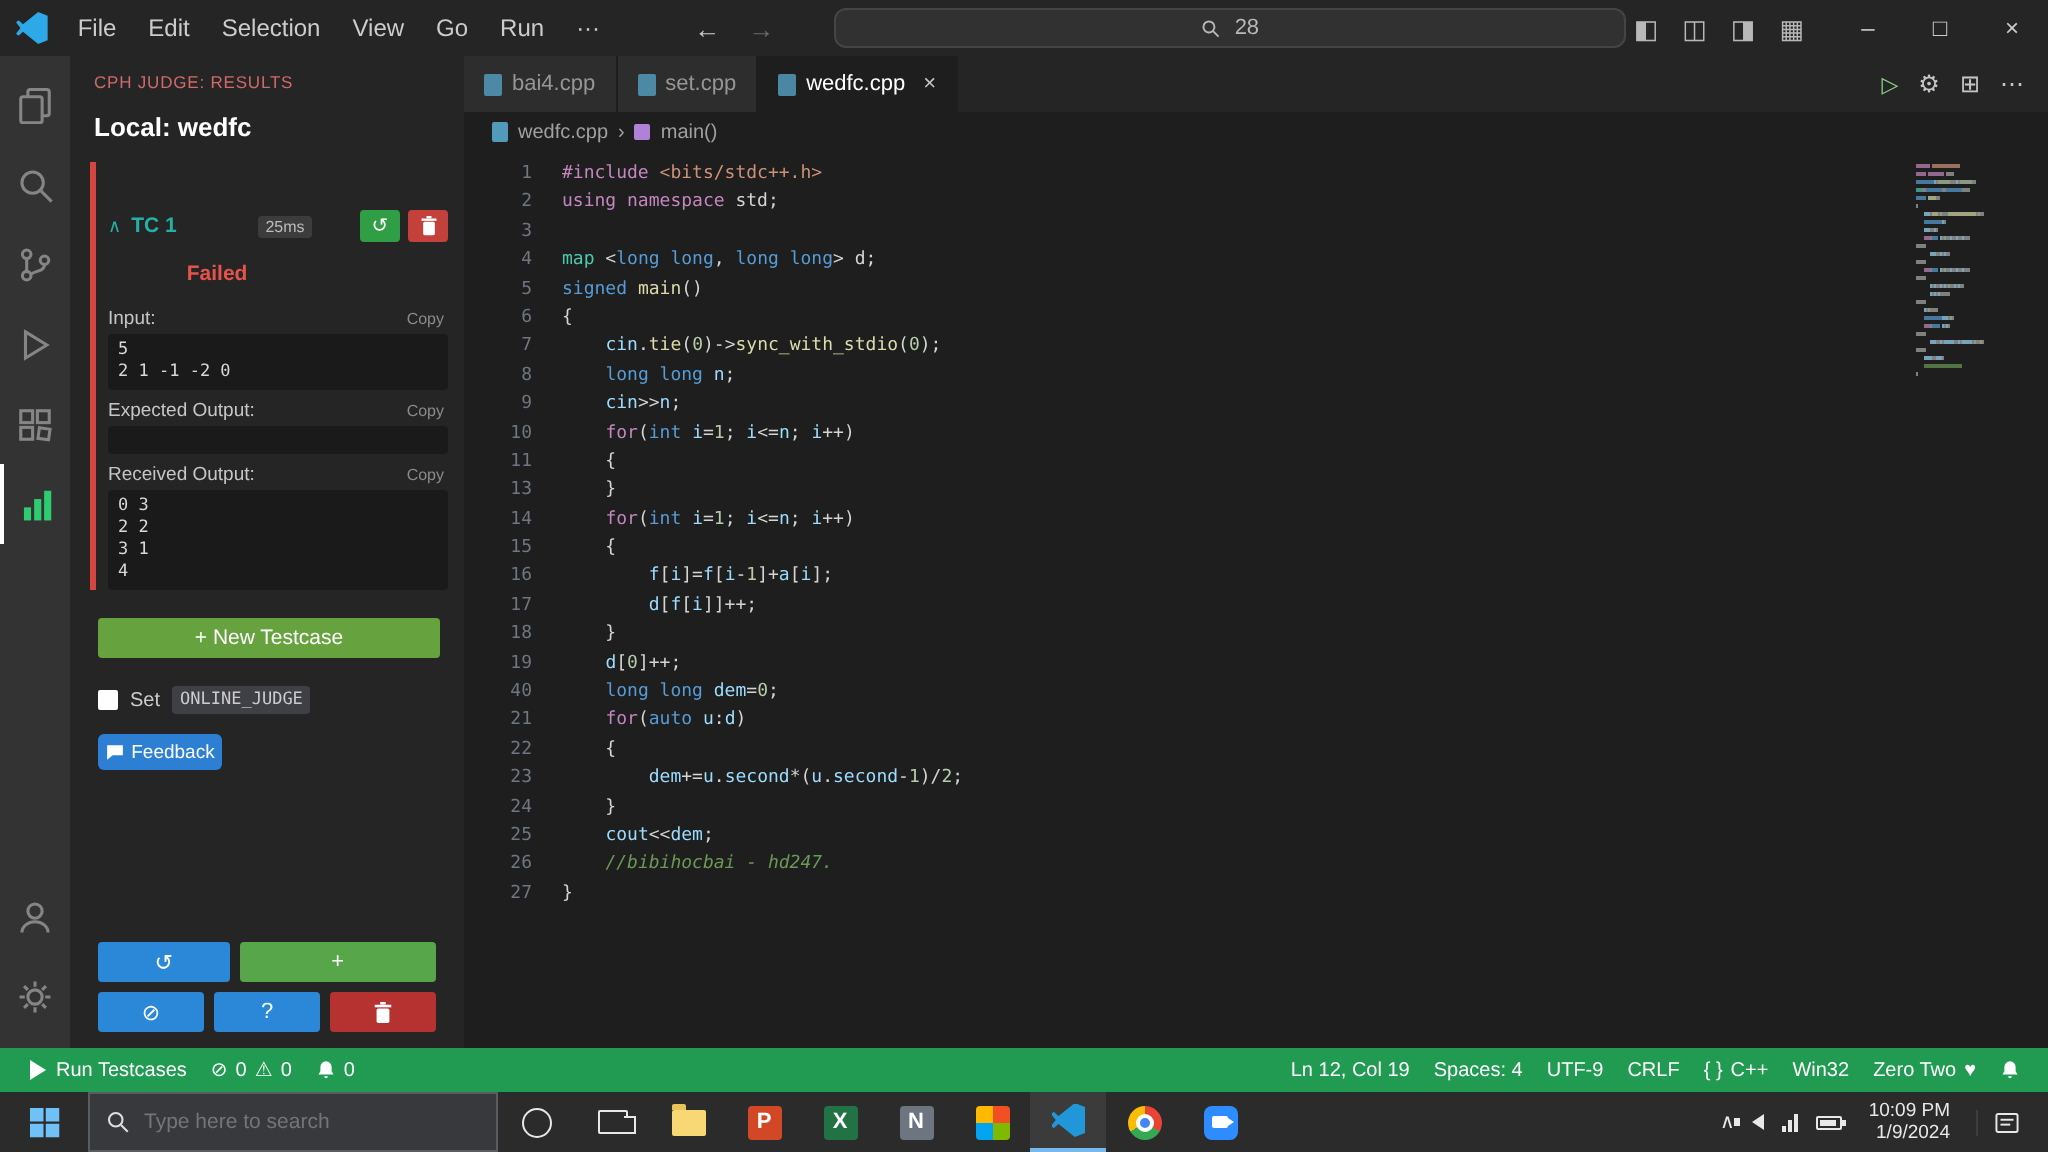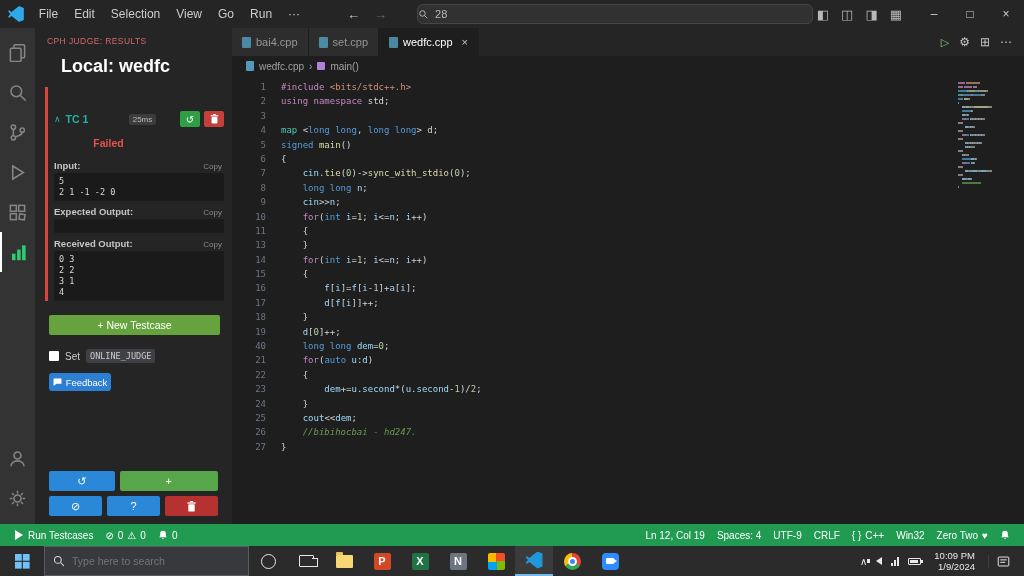--- a/index.html
+++ b/index.html
@@ -9,21 +9,21 @@
 
   
   .titlebar { height:28px; background:#252526; display:flex; align-items:center; color:#cccccc; font-size:12px; flex:0 0 auto; }
   .vscode-logo { width:16px; height:16px; margin:0 8px 0 8px; background:#2da8e8;
     clip-path:polygon(70% 0,100% 12%,100% 88%,70% 100%,22% 62%,8% 74%,0 68%,14% 50%,0 32%,8% 26%,22% 38%); }
   .menu-items { display:flex; gap:2px; }
   .menu-item { padding:3px 7px; border-radius:4px; cursor:default; }
   .nav-arrows { margin-left:40px; display:flex; gap:14px; color:#cccccc; font-size:13px; }
   .nav-arrows .dim { color:#6a6a6a; }
   .cmd-center { margin-left:30px; width:400px; height:20px; background:#313131; border:1px solid #454545; border-radius:6px;
-    display:flex; align-items:center; gap:6px; color:#b8b8b8; font-size:11px; }
+    display:flex; align-items:center; justify-content:center; gap:6px; color:#b8b8b8; font-size:11px; }
   .title-right { margin-left:auto; display:flex; align-items:center; }
   .layout-icons { display:flex; gap:4px; font-size:13px; color:#b8b8b8; margin-right:10px; }
   .layout-icons span { padding:2px 4px; }
   .win-controls { display:flex; }
   .win-controls div { width:36px; height:28px; display:flex; align-items:center; justify-content:center; font-size:12px; color:#cccccc; }
 
   
   .main { flex:1 1 auto; display:flex; min-height:0; }
 
   
@@ -31,34 +31,34 @@
   .act-item { width:35px; height:40px; display:flex; align-items:center; justify-content:center; position:relative; }
   .act-item svg { width:19px; height:19px; stroke:#858585; fill:none; stroke-width:1.3; }
   .act-item.active { border-left:2px solid #ffffff; }
   .act-item.active svg { stroke:#2ecc71; }
   .act-item.active svg .fillme { fill:#2ecc71; stroke:none; }
   .act-bottom { margin-top:auto; margin-bottom:6px; display:flex; flex-direction:column; align-items:center; }
 
   
   .sidebar { width:197px; background:#252526; color:#cccccc; display:flex; flex-direction:column; flex:0 0 auto; padding:6px 0 8px 0; overflow:hidden; }
   .cph-header { font-size:8.5px; letter-spacing:.4px; color:#d16969; padding:2px 10px 6px 12px; }
-  .local-title { font-size:18px; font-weight:bold; color:#ffffff; padding:4px 12px 10px 12px;margin-left:14px; }
+  .local-title { font-size:13px; font-weight:bold; color:#ffffff; padding:4px 12px 10px 12px; }
   .tc-block { border-left:3px solid #d64540; margin:0 8px 8px 10px; padding-left:6px; }
   .tc-head { display:flex; align-items:center; gap:5px; padding:2px 0 6px 0; font-size:10.5px; }
   .tc-chevron { color:#23b1a4; font-size:9px; }
   .tc-name { color:#23b1a4; font-weight:bold;text-align:center; }
   .tc-status { color:#e5534b; font-weight:bold;margin-top:48px; }
   .tc-time { background:#3c3c3c; color:#bbbbbb; font-size:8px; padding:1px 4px; border-radius:2px; }
   .tc-actions { margin-left:auto; display:flex; gap:4px; }
   .mini-btn { width:20px; height:16px; border-radius:2px; display:flex; align-items:center; justify-content:center; color:#fff; font-size:10px; }
   .mini-btn svg { width:9px; height:10px; fill:#ffffff; }
   .btn-green { background:#2f9e44; }
   .btn-red { background:#c4403a; }
   .sec-label-row { display:flex; justify-content:space-between; align-items:baseline; padding:5px 2px 2px 0; }
-  .sec-label { font-size:9.5px; color:#c5c5c5;font-weight:bold; }
+  .sec-label { font-size:9.5px; color:#c5c5c5; }
   .sec-copy { font-size:8px; color:#8a8a8a; }
   .sec-box { background:#1a1a1a; border-radius:2px; padding:3px 5px; min-height:14px; font-family:"DejaVu Sans Mono", monospace; font-size:8.5px; line-height:11px; color:#d8d8d8; }
   .new-tc-btn { margin:6px 12px 10px 14px; height:20px; background:#66a33e; color:#ffffff; font-size:10.5px; display:flex; align-items:center; justify-content:center; border-radius:2px; }
   .set-row { display:flex; align-items:center; gap:6px; padding:4px 14px 8px 14px; font-size:10px; }
   .checkbox { width:10px; height:10px; background:#ffffff; border-radius:1px; }
   .oj-badge { background:#3f3f46; color:#cccccc; font-family:"DejaVu Sans Mono", monospace; font-size:8.5px; padding:2px 4px; border-radius:2px; }
   .feedback-btn { margin:2px 14px; width:62px; height:18px; background:#2d7fd3; color:#fff; font-size:9.5px; display:flex; align-items:center; justify-content:center; gap:4px; border-radius:3px; }
   .feedback-btn svg { width:9px; height:9px; fill:#ffffff; }
   .side-bottom { margin-top:auto; padding:0 14px; display:flex; flex-direction:column; gap:5px; }
   .sb-row { display:flex; gap:5px; }

